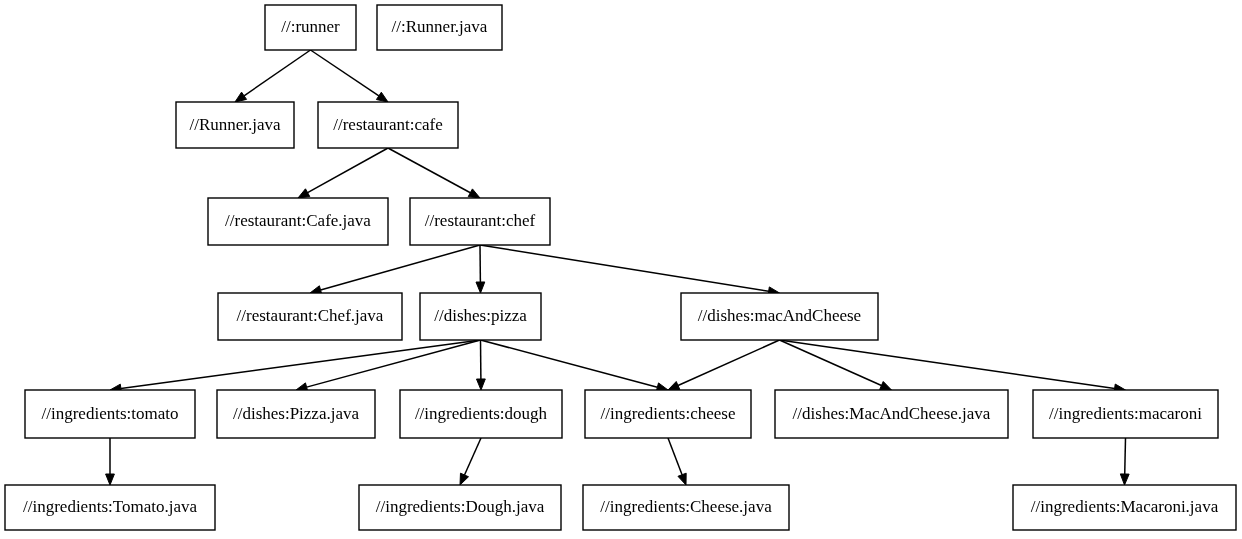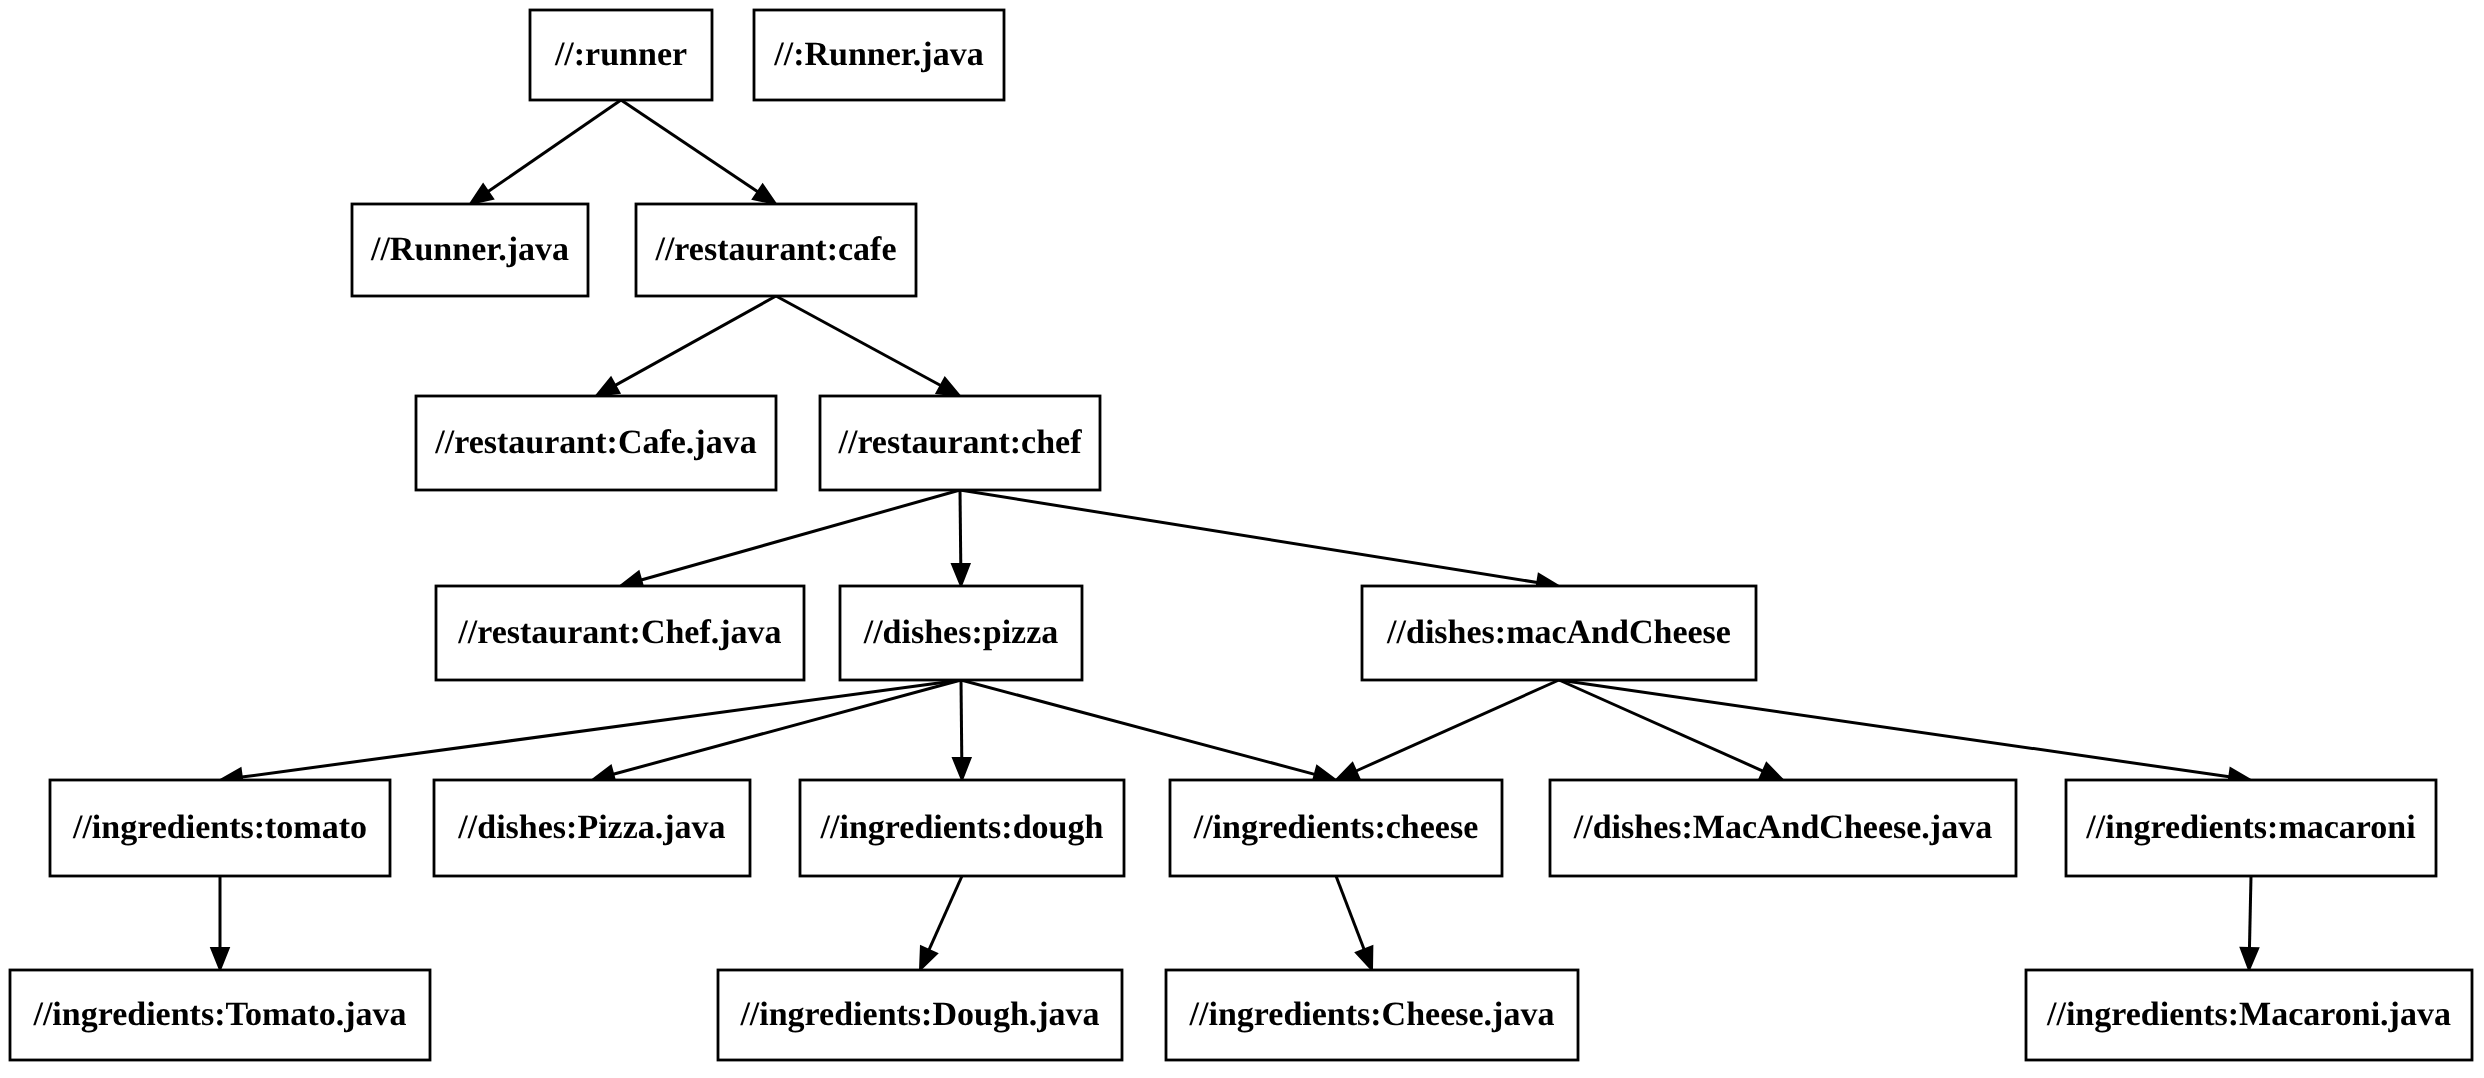--- a/index.html
+++ b/index.html
@@ -7,21 +7,20 @@
     padding: 0;
     background: #ffffff;
   }
   #graph-canvas {
     position: relative;
     width: 1242px;
     height: 539px;
     background: #ffffff;
     overflow: hidden;
     font-family: "Liberation Serif", "DejaVu Serif", serif;
-    font-weight: bold;
   }
   #graph-svg {
     position: absolute;
     top: 0;
     left: 0;
     width: 1242px;
     height: 539px;
   }
   .node-rect {
     fill: #ffffff;

